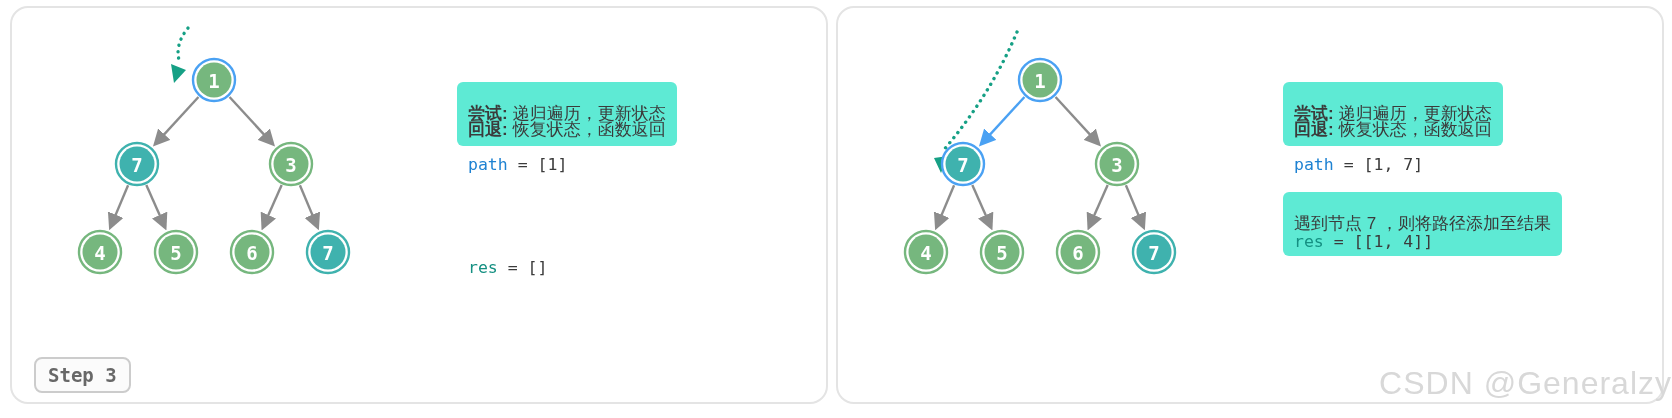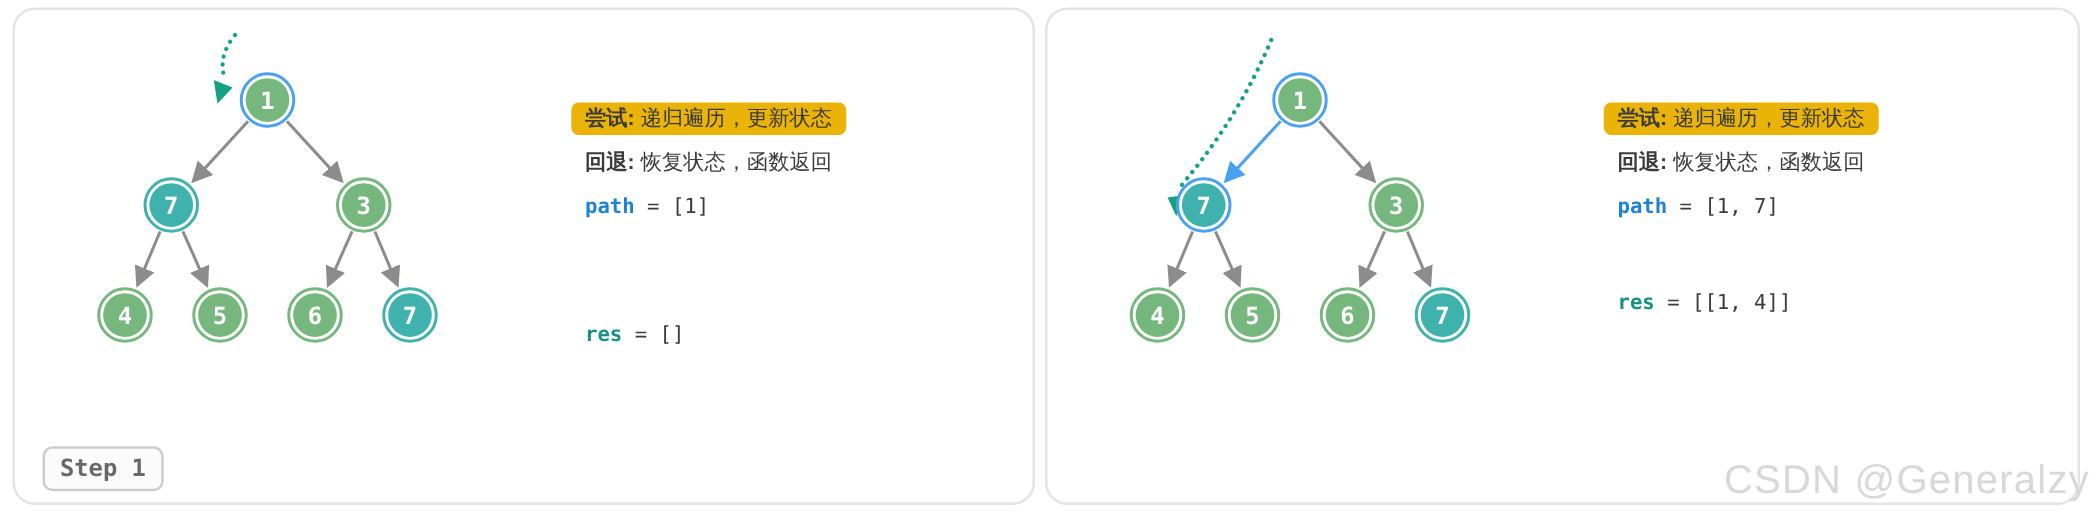--- a/index.html
+++ b/index.html
@@ -6,23 +6,23 @@
   .page{position:relative;width:1672px;height:418px;overflow:hidden;
         font-family:"Liberation Sans",sans-serif;background:#ffffff;}
   .panel{position:absolute;top:6px;height:398px;background:#fff;
          border:2px solid #e4e4e4;border-radius:18px;box-sizing:border-box;}
   .panel-0{left:10px;width:818px;}
   .panel-1{left:836px;width:828px;}
   .tree{position:absolute;left:0;top:0;width:430px;height:310px;}
   .notes{position:absolute;left:0;top:0;width:100%;height:100%;pointer-events:none;}
   .note{position:absolute;font-size:17px;color:#3b3b3b;white-space:nowrap;line-height:20px;}
   .note b{font-weight:bold;margin-right:5px;}
-  .note.boxed{background:#eab308;border-radius:6px;padding:3px 11px;}
+  .note.boxed{background:#5eead4;border-radius:6px;padding:22px 11px;}
   .note.code{font-family:"DejaVu Sans Mono","Liberation Mono",monospace;font-size:16.5px;color:#3b3b3b;}
-  .note.code .code-var{font-weight:bold;text-align:center;}
+  .note.code .code-var{font-weight:normal;text-align:center;}
   .step-badge{position:absolute;left:22px;top:349px;min-width:95px;height:36px;line-height:33px;
         text-align:center;border:2px solid #cccccc;border-radius:8px;background:#fbfbfb;
         color:#686868;font-family:"DejaVu Sans Mono","Liberation Mono",monospace;
         font-weight:bold;font-size:19px;box-sizing:border-box;padding:0 12px;}
   .watermark{position:absolute;right:0px;bottom:16px;font-size:32px;color:#d8d8d8;
         letter-spacing:1px;font-family:"Liberation Sans",sans-serif;}
   svg text{font-family:"DejaVu Sans Mono","Liberation Mono",monospace;font-weight:bold;}
 </style>
 </head>
 <body>
@@ -84,21 +84,21 @@
           <circle cx="316" cy="244" r="17.5" fill="#3fb2ae"></circle>
           <text x="316" y="245" text-anchor="middle" dominant-baseline="central" font-size="19" fill="#ffffff">7</text>
         </g>
       </svg>
     <div class="notes">
         <div class="note boxed" style="top: 74px; left: 445px;"><b>尝试:</b><span>递归遍历，更新状态</span></div>
         <div class="note " style="top: 112px; left: 456px;"><b>回退:</b><span>恢复状态，函数返回</span></div>
         <div class="note code" style="top: 147px; left: 456px;"><span class="code-var" style="color: rgb(30, 130, 210);">path</span><span> = [1]</span></div>
         <div class="note code" style="top: 224px; left: 456px; margin-top: 26px;"><span class="code-var" style="color: rgb(21, 144, 130);">res</span><span> = []</span></div>
       </div>
-    <div class="step-badge">Step 1</div>
+    <div class="step-badge">Step 3</div>
   </section>
 
   <section class="panel panel-1">
     <svg class="tree" viewBox="0 0 430 310">
         <defs>
           <marker id="arr-gray-1" viewBox="0 0 10 10" refX="8" refY="5" markerWidth="7" markerHeight="7" orient="auto-start-reverse">
             <path d="M0,0 L10,5 L0,10 z" fill="#8c8c8c"></path>
           </marker>
           <marker id="arr-blue-1" viewBox="0 0 10 10" refX="8" refY="5" markerWidth="7" markerHeight="7" orient="auto-start-reverse">
             <path d="M0,0 L10,5 L0,10 z" fill="#4aa1f3"></path>
@@ -147,18 +147,19 @@
         <g>
           <circle cx="316" cy="244" r="21" fill="#ffffff" stroke="#3fb2ae" stroke-width="2.4"></circle>
           <circle cx="316" cy="244" r="17.5" fill="#3fb2ae"></circle>
           <text x="316" y="245" text-anchor="middle" dominant-baseline="central" font-size="19" fill="#ffffff">7</text>
         </g>
       </svg>
     <div class="notes">
         <div class="note boxed" style="top: 74px; left: 445px;"><b>尝试:</b><span>递归遍历，更新状态</span></div>
         <div class="note " style="top: 112px; left: 456px;"><b>回退:</b><span>恢复状态，函数返回</span></div>
         <div class="note code" style="top: 147px; left: 456px;"><span class="code-var" style="color: rgb(30, 130, 210);">path</span><span> = [1, 7]</span></div>
+        <div class="note boxed" style="top: 184px; left: 445px;"><span>遇到节点 7 ，则将路径添加至结果</span></div>
         <div class="note code" style="top: 224px; left: 456px;"><span class="code-var" style="color: rgb(21, 144, 130);">res</span><span> = [[1, 4]]</span></div>
       </div>
   </section>
 
   <div class="watermark">CSDN @Generalzy</div>
 </div>
 
 </body></html>

